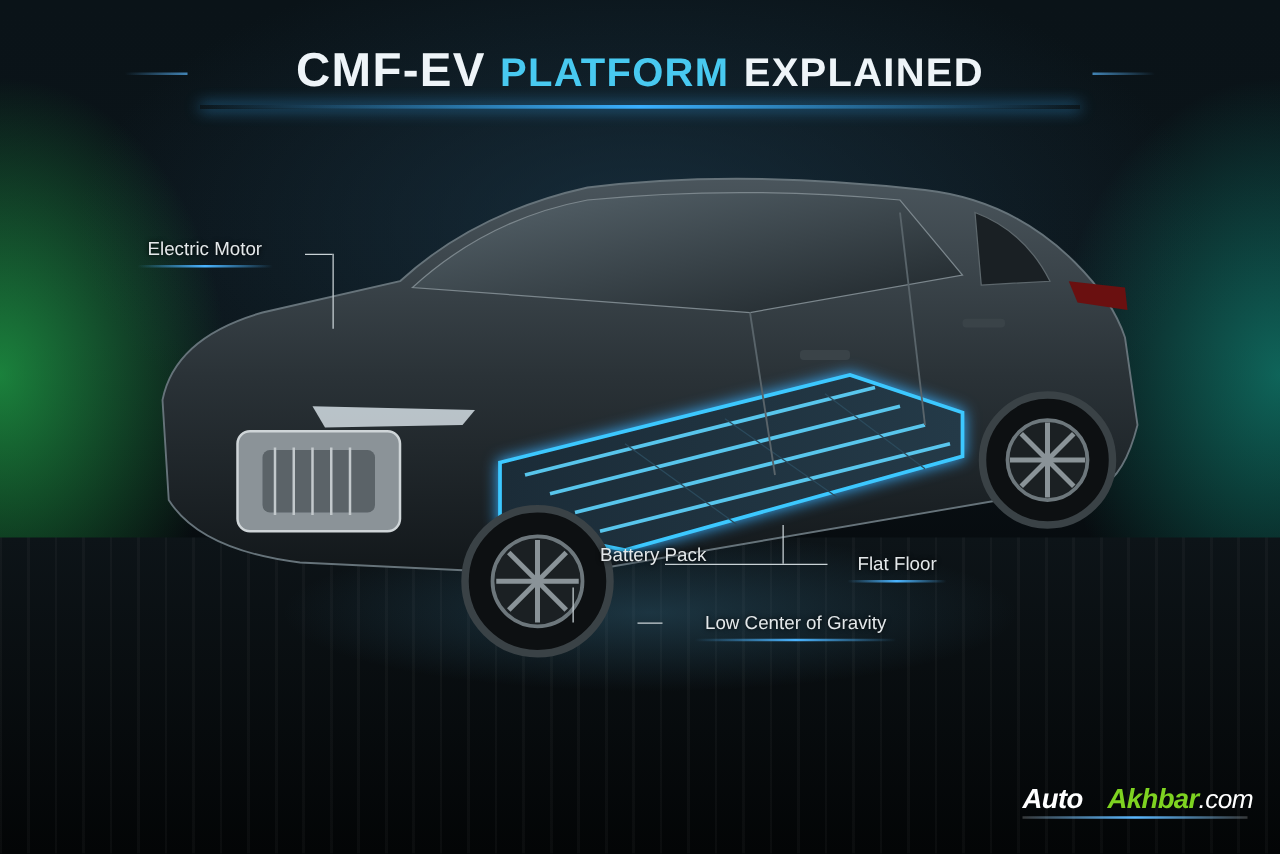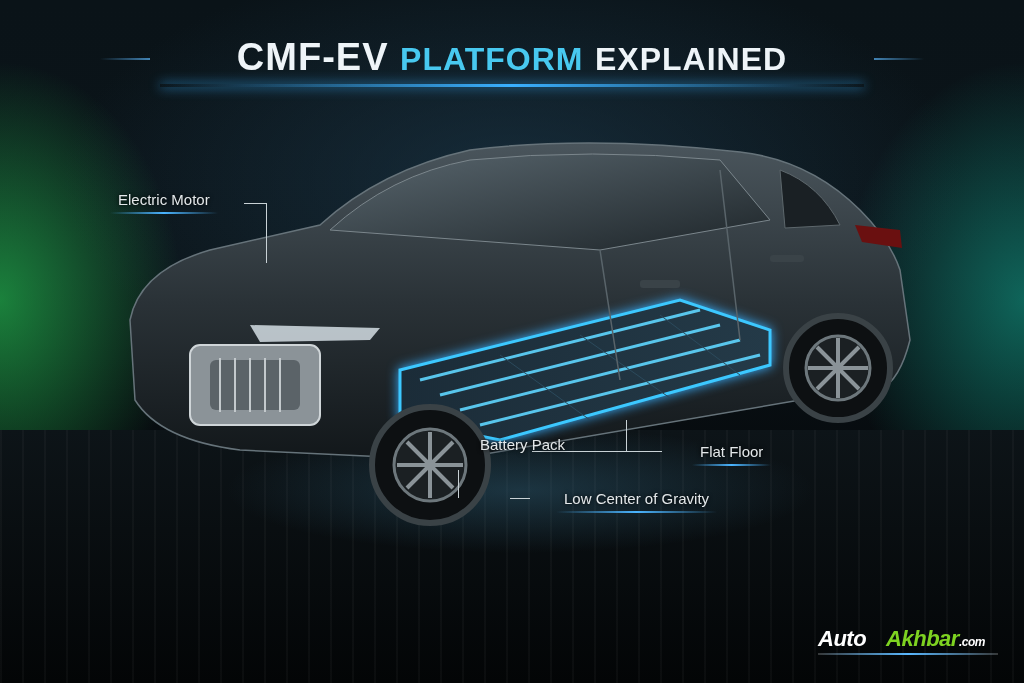--- a/index.html
+++ b/index.html
@@ -21,21 +21,21 @@
   .title .t3{color:#eef4f8;font-size:32px;}
   .title-line{position:absolute;height:2px;top:58px;background:linear-gradient(90deg,rgba(80,160,220,0),rgba(80,160,220,0.8));}
   .title-underline{position:absolute;left:160px;top:84px;width:704px;height:3px;background:linear-gradient(90deg,rgba(40,140,255,0),#3ab0ff,rgba(40,140,255,0));box-shadow:0 0 12px #3ab0ff;}
   .label{position:absolute;color:#e4e8ea;font-size:15px;text-shadow:0 0 4px #000;white-space:nowrap;}
   .label .glow{position:absolute;left:-8px;right:-8px;bottom:-6px;height:2px;background:linear-gradient(90deg,rgba(60,160,255,0),#4ab4ff,rgba(60,160,255,0));}
   .leader{position:absolute;background:#c9d2d6;}
   .car{position:absolute;left:120px;top:130px;width:800px;height:400px;}
   .logo{position:absolute;left:818px;top:626px;font-size:22px;font-style:italic;font-weight:bold;letter-spacing:-0.5px;}
   .logo .a{color:#ffffff;text-align:center;}
   .logo .b{color:#7ed321;margin-left:20px;}
-  .logo .c{color:#ffffff;font-size:12px;font-weight:bold;margin-top:20px;}
+  .logo .c{color:#ffffff;font-size:21px;font-weight:normal;margin-top:20px;}
   .logo-line{position:absolute;left:818px;top:653px;width:180px;height:2px;background:linear-gradient(90deg,rgba(255,255,255,0.2),#5ab8ff,rgba(255,255,255,0.2));}
 </style>
 </head>
 <body>
 
 <div class="stage">
   <div class="floor"></div>
 
   <div class="title-line" style="left:100px;width:50px;"></div>
   <div class="title-line" style="left:874px;width:50px;transform:scaleX(-1);"></div>
@@ -126,21 +126,21 @@
   <div class="leader" style="left:510px;top:498px;width:20px;height:1px;"></div>
   <div class="leader" style="left:458px;top:470px;width:1px;height:28px;"></div>
 
   <div class="label" style="left:118px;top:191px;">
     <span>Electric Motor</span>
     <div class="glow"></div>
   </div>
   <div class="label" style="left:480px;top:397px;margin-top:39px;">
     <span>Battery Pack</span>
   </div>
-  <div class="label" style="left:686px;top:443px;margin-left:14px;">
+  <div class="label" style="left:686px;top:443px;">
     <span>Flat Floor</span>
     <div class="glow"></div>
   </div>
   <div class="label" style="left:564px;top:490px;">
     <span>Low Center of Gravity</span>
     <div class="glow"></div>
   </div>
 
   <div class="logo">
     <span class="a">Auto</span><span class="b">Akhbar</span><span class="c">.com</span>

